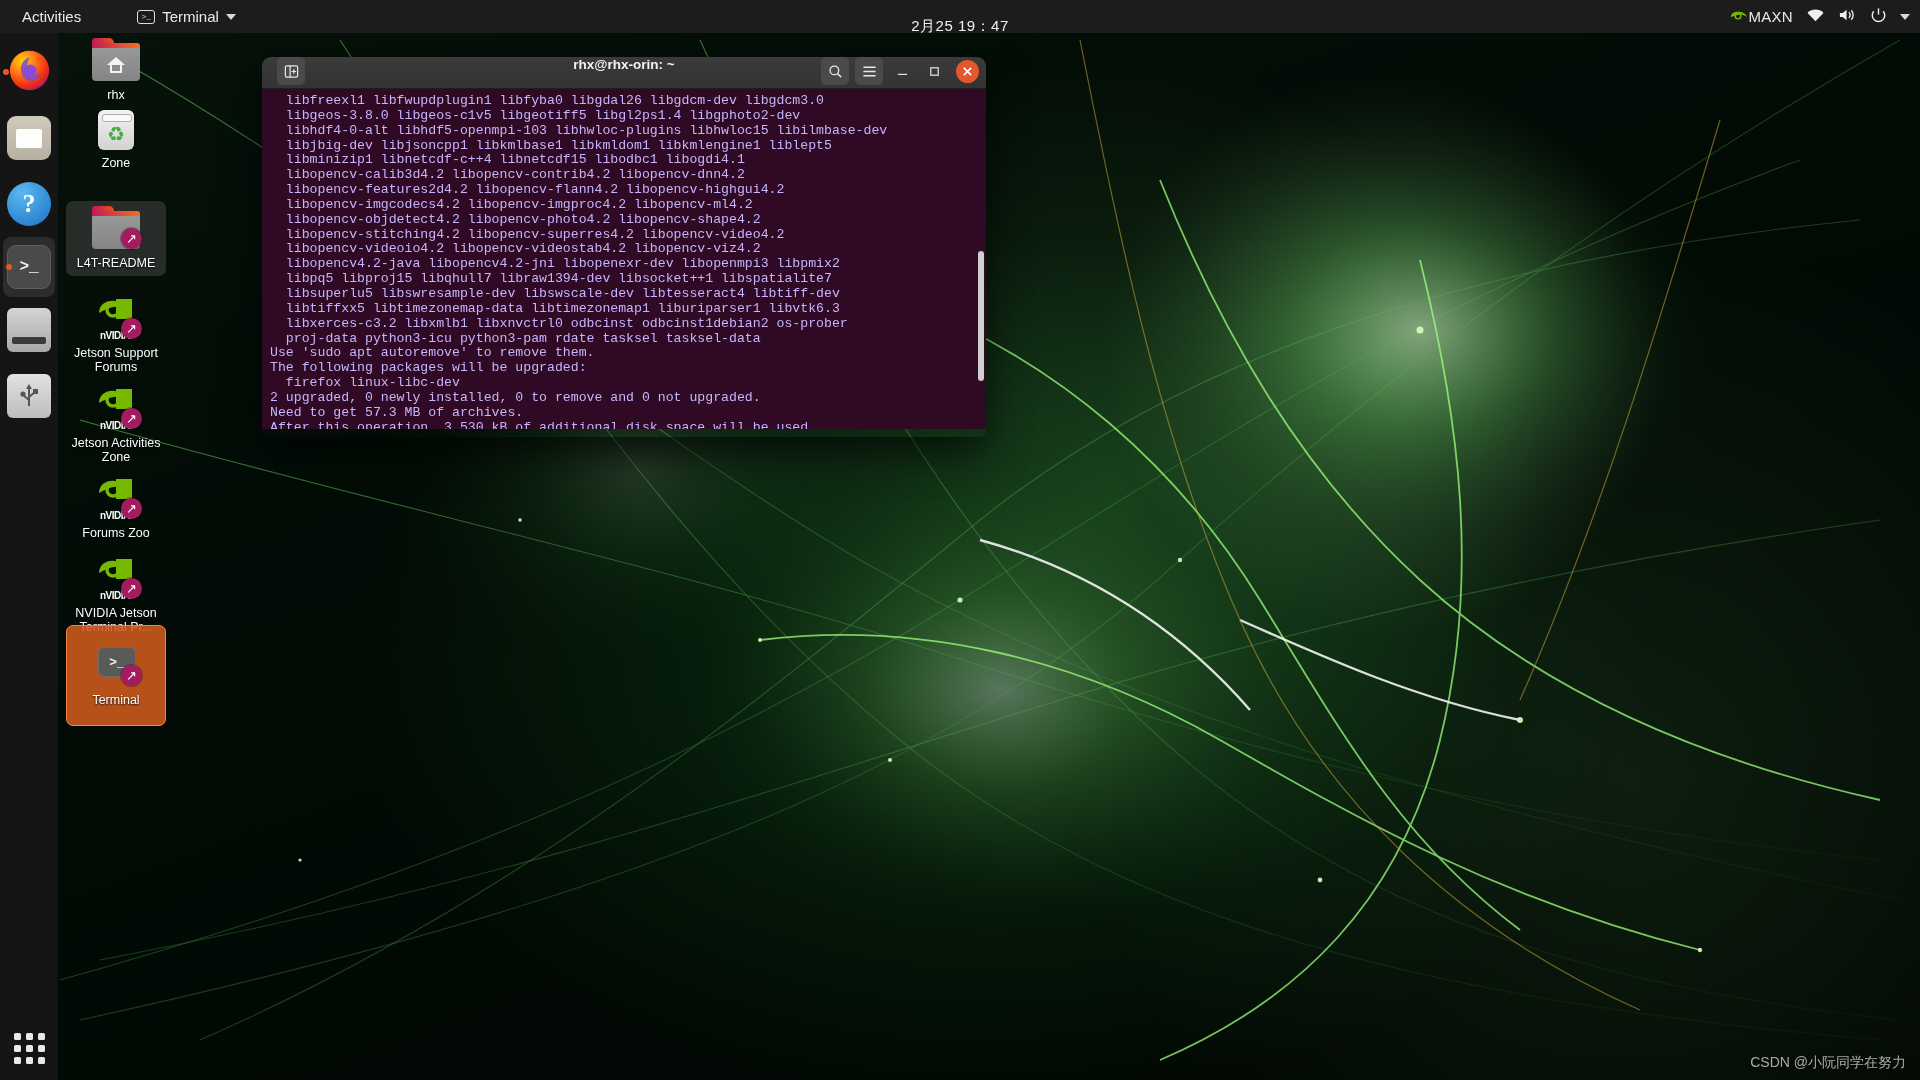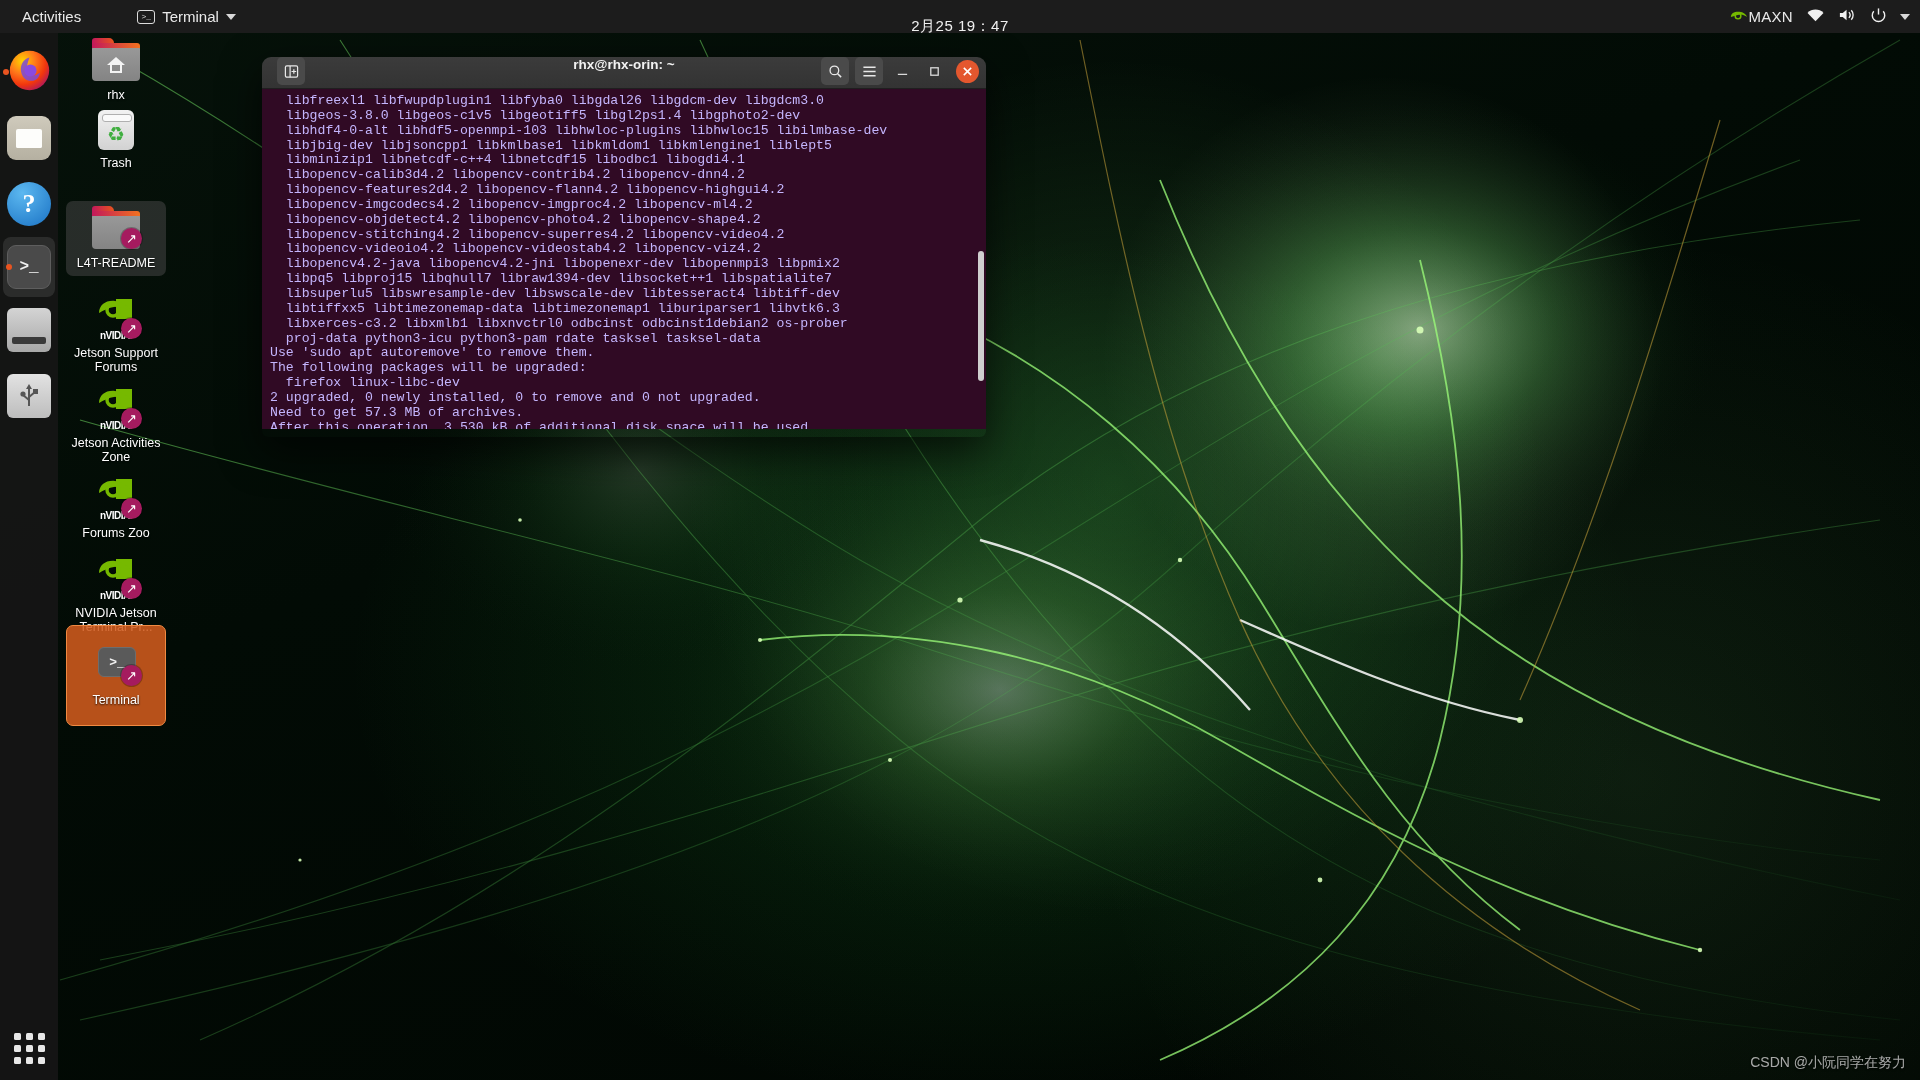--- a/index.html
+++ b/index.html
@@ -377,21 +377,21 @@
     </div>
     <div class="lbl">rhx</div>
   </div>
 
   <div class="desk-icon" style="top:68px;">
     <div class="di-art">
       <div class="trash">
           <div class="rec">♻</div>
         </div>
     </div>
-    <div class="lbl">Trash</div>
+    <div class="lbl">Zone</div>
   </div>
 
   <div class="desk-icon selected" style="top:168px;">
     <div class="di-art">
       <div class="folder"></div>
       <div class="link-badge">↗</div>
     </div>
     <div class="lbl">L4T-README</div>
   </div>
 

